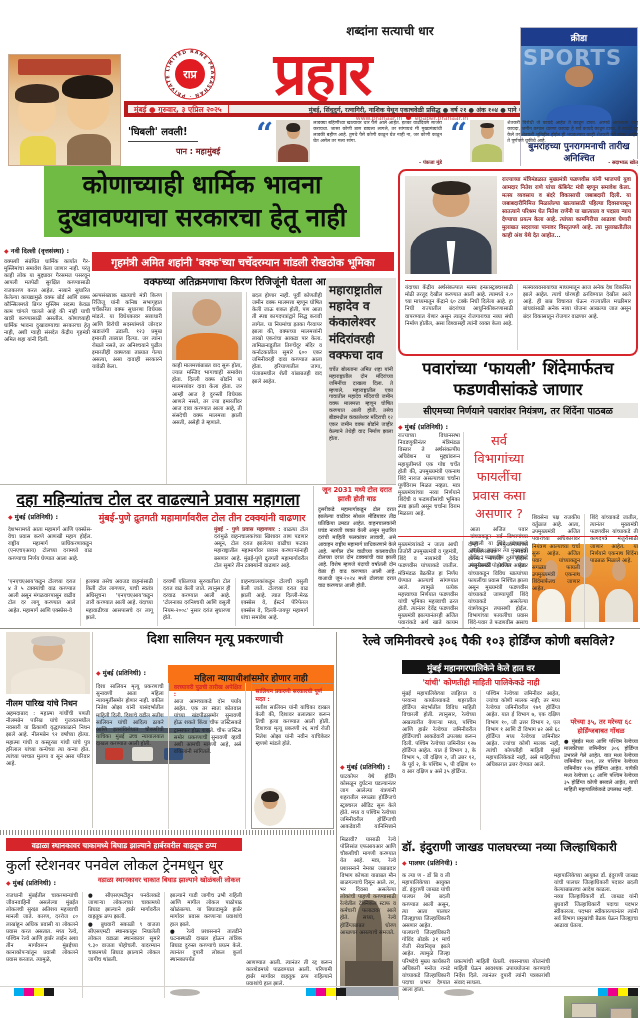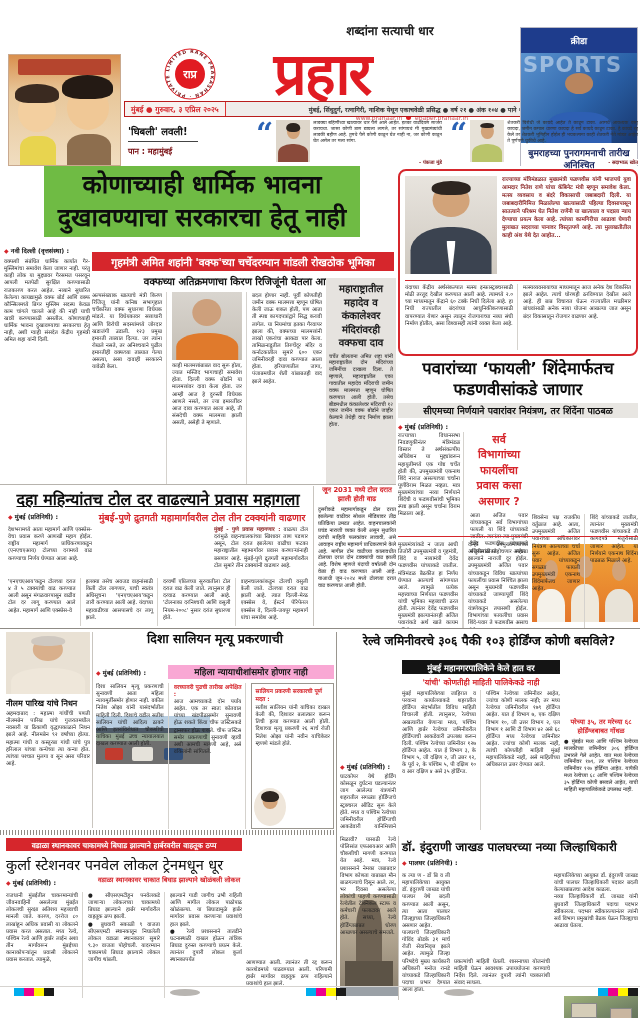--- a/index.html
+++ b/index.html
@@ -50,42 +50,42 @@
   </div>
 
   <div class="abs" style="left:212px;top:28px;width:220px;height:86px;display:flex;align-items:center;justify-content:center;font-size:58px;font-weight:bold;color:var(--masthead-red);letter-spacing:-2px;">प्रहार</div>
 
   <div class="abs" style="left:300px;top:114px;width:168px;text-align:right;font-size:6px;color:#c2545a;">
     <span>www.prahaar.in</span>
     <span style="display:inline-block;width:5px;height:5px;background:var(--masthead-red);border-radius:50%;margin:0 2px;"></span>
     <span>epaper.prahaar.in</span>
   </div>
 
-  <div class="abs" style="left:124px;top:101px;width:514px;height:16px;background:#efecea;border:1px solid #b91c1c;display:flex;align-items:center;">
+  <div class="abs" style="left:124px;top:101px;width:514px;height:16px;background:#efecea;border:4px solid #b91c1c;display:flex;align-items:center;">
     <div style="background:#f7f1ef;border-right:1px solid #d33;height:100%;display:flex;align-items:center;padding:0 6px;color:var(--accent-red);font-weight:bold;font-size:7.5px;white-space:nowrap;">मुंबई ● गुरुवार, ३ एप्रिल २०२५</div>
     <div style="flex:1;text-align:center;font-size:6.3px;color:#333;font-weight:bold;overflow:hidden;white-space:nowrap;">मुंबई, सिंधुदुर्ग, रत्नागिरी, नाशिक येथून एकाचवेळी प्रसिद्ध ● वर्ष २१ ● अंक १०४ ● पाने १० ● ₹ ५.००</div>
   </div>
 
   <div class="abs photo" style="left:8px;top:54px;width:113px;height:112px;border:1px solid #c9a-;border:1px solid #c9a98f;background:linear-gradient(180deg,#d98f4d 0%,#e8c79a 34%,#f0ddc0 100%);">
     <div style="position:absolute;left:8%;top:4%;width:84%;height:14%;background:#b5452e;border-radius:2px;"></div>
     <div style="position:absolute;left:8%;top:34%;width:34%;height:36%;background:#f3cf9f;border-radius:50%;"></div>
     <div style="position:absolute;left:5%;top:26%;width:40%;height:18%;background:#3a2a20;border-radius:50% 50% 30% 30%;"></div>
     <div style="position:absolute;left:10%;bottom:0;width:32%;height:26%;background:#e8d44f;border-radius:40% 40% 0 0;"></div>
     <div style="position:absolute;right:10%;top:28%;width:38%;height:40%;background:#f0c896;border-radius:50%;"></div>
     <div style="position:absolute;right:6%;top:18%;width:46%;height:22%;background:#241a14;border-radius:50% 50% 35% 35%;"></div>
     <div style="position:absolute;right:8%;bottom:0;width:40%;height:28%;background:#8d6e4e;border-radius:40% 40% 0 0;"></div>
   </div>
   <div class="abs" style="left:128px;top:124px;width:120px;">
     <div style="font-size:10px;font-weight:bold;color:#111;">'घिबली' लवली!</div>
     <div style="width:70px;height:1px;background:#444;margin:3px 0;"></div>
-    <div style="font-size:8px;font-weight:bold;color:#7a1216;">पान : महामुंबई</div>
+    <div style="font-size:8px;font-weight:bold;color:#7a1216;margin-left:48px;">पान : महामुंबई</div>
   </div>
 
   <div class="abs" style="left:520px;top:27px;width:118px;height:139px;border:1px solid #b9b9c5;">
-    <div style="height:25px;background:var(--sports-blue);color:#fff;font-size:9px;font-weight:bold;display:flex;align-items:center;justify-content:center;">क्रीडा</div>
+    <div style="height:18px;background:var(--sports-blue);color:#fff;font-size:9px;font-weight:bold;display:flex;align-items:center;justify-content:center;">क्रीडा</div>
     <div class="photo" style="height:90px;background:linear-gradient(135deg,#5b93cf 0%,#2b62a8 55%,#17366e 100%);">
       <div style="position:absolute;left:2px;top:0;font-size:21px;font-weight:bold;color:rgba(255,255,255,.45);letter-spacing:1px;text-align:right;">SPORTS</div>
       <div class="ph-head" style="top:22%;width:24%;height:24%;background:#b9855e;"></div>
       <div class="ph-torso" style="width:56%;height:38%;background:#2e5fb3;border-radius:40% 40% 0 0;"></div>
     </div>
     <div style="height:33px;background:#fff;display:flex;align-items:center;justify-content:center;text-align:center;font-size:9px;font-weight:bold;color:#16255e;line-height:1.25;padding:0 3px;">बुमराहच्या पुनरागमनाची तारीख अनिश्चित</div>
   </div>
 
   <div class="abs" style="left:256px;top:120px;width:186px;height:45px;display:flex;gap:3px;">
     <div class="qmark">“</div>
@@ -149,37 +149,37 @@
       <div class="photo" style="width:100%;height:68px;margin-bottom:2px;background:linear-gradient(180deg,#d9d5cf 0%,#c4beb4 100%);">
         <div class="ph-head" style="width:42%;height:40%;top:10%;background:#cda07c;"></div>
         <div class="ph-torso" style="background:#e07a2c;height:44%;"></div>
       </div>
       <div class="jt body-txt" style="height:120px;">काही मालमत्तांबाबत वाद सुरू होता, ज्यात मस्जिद भागाचाही समावेश होता. दिल्ली वक्फ बोर्डाने या मालमत्तांवर दावा केला होता. जर आम्ही आज हे दुरुस्ती विधेयक आणले नसते, तर ज्या इमारतींवर आज दावा करण्यात आला आहे, ती संसदेची वक्फ मालमत्ता झाली असती, असेही ते म्हणाले.</div>
     </div>
     <div class="jt body-txt">बदल होणार नाही. पूर्वी कोणतीही जमीन वक्फ मालमत्ता म्हणून घोषित केली जाऊ शकत होती, पण आता ती स्पष्ट कागदपत्रांद्वारे सिद्ध करावी लागेल. या नियमांचा इतका गैरवापर झाला की, वक्फच्या मालमत्तांनी लाखो एकरांचा आकडा पार केला. तामिळनाडूतील तिरुचेंदूर मंदिर व कर्नाटकातील सुमारे ६०० एकर जमिनीवरही दावा करण्यात आला होता. हरियाणातील जागा, पंजाबमधील शेती यांबाबतही वाद झाले आहेत.</div>
   </div>
 
   <div class="abs" style="left:326px;top:278px;width:70px;height:206px;background:#e6e3df;padding:4px 3px;overflow:hidden;">
-    <div style="font-size:10px;font-weight:bold;text-align:center;color:#1c1c1c;line-height:1.35;margin-bottom:3px;">महाराष्ट्रातील महादेव व कंकालेश्वर मंदिरांवरही वक्फचा दाव</div>
+    <div style="font-size:12px;font-weight:bold;color:#1c1c1c;line-height:1.35;margin-bottom:3px;">महाराष्ट्रातील महादेव व कंकालेश्वर मंदिरांवरही वक्फचा दाव</div>
     <div class="jt body-txt" style="font-size:5.2px;height:160px;">चर्चेत बोलताना अमित शहा यांनी महाराष्ट्रातील दोन मंदिरांच्या जमिनींचा दाखला दिला. ते म्हणाले, महाराष्ट्रातील एका गावातील महादेव मंदिराची जमीन वक्फ मालमत्ता म्हणून घोषित करण्यात आली होती. तसेच बीडमधील कंकालेश्वर मंदिराची १२ एकर जमीन वक्फ बोर्डाने जाहीर केल्याने तेथेही वाद निर्माण झाला होता.</div>
   </div>
 
   <div class="abs" style="left:398px;top:403px;width:240px;height:15px;background:#e8e6e2;display:flex;align-items:center;justify-content:center;font-size:9.3px;font-weight:bold;color:#111;">सीएमच्या निर्णयाने पवारांवर नियंत्रण, तर शिंदेंना पाठबळ</div>
   <div class="abs" style="left:398px;top:358px;width:240px;text-align:center;font-weight:bold;color:#0d0d0d;line-height:21px;font-size:16.5px;">
     <div>पवारांच्या ‘फायली’ शिंदेमार्फतच</div>
     <div>फडणवीसांकडे जाणार</div>
   </div>
   <div class="abs byline" style="left:398px;top:422px;">
     <span class="diamond">◆</span>
     <span>मुंबई (प्रतिनिधी) :</span>
   </div>
 
   <div class="abs jt body-txt" style="left:398px;top:432px;width:66px;height:196px;border-right:1px solid #d5d2cd;padding-right:3px;">राज्याच्या विधानसभा निवडणुकीनंतर मंत्रिमंडळ विस्तार ते अर्थसंकल्पीय अधिवेशन या मुद्द्यांवरून महायुतीमध्ये एक गोष्ट चर्चेत होती की, उपमुख्यमंत्री एकनाथ शिंदे नाराज असल्याच्या चर्चांना पूर्णविराम मिळत नव्हता. मात्र मुख्यमंत्र्यांच्या नव्या निर्णयाने शिंदेंची व फडणवीसांची भूमिका स्पष्ट झाली असून चर्चांना विराम मिळाला आहे.</div>
   <div class="abs" style="left:470px;top:432px;width:58px;height:196px;overflow:hidden;">
-    <div style="font-size:11px;font-weight:bold;color:var(--accent-red);text-align:center;line-height:1.4;margin-bottom:3px;">सर्व विभागांच्या फायलींचा प्रवास कसा असणार ?</div>
+    <div style="font-size:13px;font-weight:normal;color:var(--accent-red);text-align:center;line-height:1.4;margin-bottom:3px;">सर्व विभागांच्या फायलींचा प्रवास कसा असणार ?</div>
     <div class="jt body-txt" style="height:140px;">आता अजित पवार यांच्याकडून सर्व विभागांच्या फायली या शिंदे यांच्याकडे जातील. त्यानंतर त्या मुख्यमंत्री देवेंद्र फडणवीस यांच्याकडे मंजुरीसाठी पोहोचणार आहेत.</div>
   </div>
   <div class="abs photo" style="left:532px;top:432px;width:106px;height:78px;background:linear-gradient(180deg,#f0a438 0%,#e4762a 100%);">
     <div class="mini" style="position:absolute;left:3%;top:12%;width:30%;height:88%;">
       <div class="ph-head" style="width:44%;height:30%;"></div>
       <div class="ph-torso" style="background:#f5f2ea;height:52%;"></div>
     </div>
     <div class="mini" style="position:absolute;left:35%;top:6%;width:30%;height:94%;">
       <div class="ph-head" style="width:46%;height:30%;"></div>
       <div class="ph-torso" style="background:#efe9dc;height:56%;"></div>
@@ -242,21 +242,21 @@
   </div>
   <div class="vline" style="left:92px;top:632px;height:196px;"></div>
 
   <div class="abs" style="left:96px;top:631px;width:238px;text-align:center;font-weight:bold;font-size:12.5px;line-height:16px;color:#0d0d0d;">
     <div>दिशा सालियन मृत्यू प्रकरणाची</div>
   </div>
   <div class="abs byline" style="left:96px;top:668px;">
     <span class="diamond">◆</span>
     <span>मुंबई (प्रतिनिधी) :</span>
   </div>
-  <div class="abs" style="left:168px;top:665px;width:166px;height:14px;background:#f9a8d4;display:flex;align-items:center;justify-content:center;font-size:8.8px;font-weight:bold;">महिला न्यायाधीशांसमोर होणार नाही</div>
+  <div class="abs" style="left:168px;top:665px;width:166px;height:26px;background:#f97316;display:flex;align-items:center;justify-content:center;font-size:8.8px;font-weight:bold;">महिला न्यायाधीशांसमोर होणार नाही</div>
   <div class="abs" style="left:96px;top:683px;width:238px;height:146px;display:flex;gap:5px;">
     <div class="jt body-txt" style="flex:1;border-right:1px solid #d5d2cd;padding-right:4px;">दिशा सालियन मृत्यू प्रकरणाची सुनावणी आता महिला न्यायमूर्तींसमोर होणार नाही. वकील नितेश ओझा यांनी यासंदर्भातील माहिती दिली. दिशाचे वडील सतीश सालियन यांची आदित्य ठाकरे आणि इतरांविरोधात चौकशीची याचिका मुंबई उच्च न्यायालयात दाखल करण्यात आली होती.</div>
     <div style="flex:1;overflow:hidden;border-right:1px solid #d5d2cd;padding-right:4px;">
       <div style="font-size:5.8px;font-weight:bold;color:var(--accent-red);margin-bottom:1px;">वरच्यावरी पुढची तारीख अपेक्षित :</div>
       <div class="jt body-txt" style="height:128px;">आज आमच्याकडे दोन पर्याय आहेत. एक तर स्वतः कोतवाल यांच्या खंडपीठासमोर सुनावणी होऊ शकते किंवा चीफ जस्टिसकडे ट्रान्सफर होऊ शकते. चीफ जस्टिस समोर प्रकरणाची सुनावणी व्हावी अशी आमची मागणी आहे, असे वकिलांनी सांगितले.</div>
     </div>
     <div style="flex:1.1;border:1px solid #9a968f;padding:3px;overflow:hidden;position:relative;">
       <div style="font-size:5.8px;font-weight:bold;color:var(--accent-red);margin-bottom:1px;">सालियन प्रकरणी सरकारची पूर्ण मदत :</div>
       <div class="jt body-txt" style="height:92px;">सतीश सालियन यांनी याचिका दाखल केली की, दिशावर बलात्कार करून तिची हत्या करण्यात आली होती. दिशाच्या मृत्यू प्रकरणी २६ मार्च रोजी नितेश ओझा यांनी नवीन याचिकेवर म्हणणे मांडले होते.</div>
       <div class="photo" style="position:absolute;left:2px;bottom:2px;width:32px;height:38px;border-radius:50%;background:#efe6da;">

